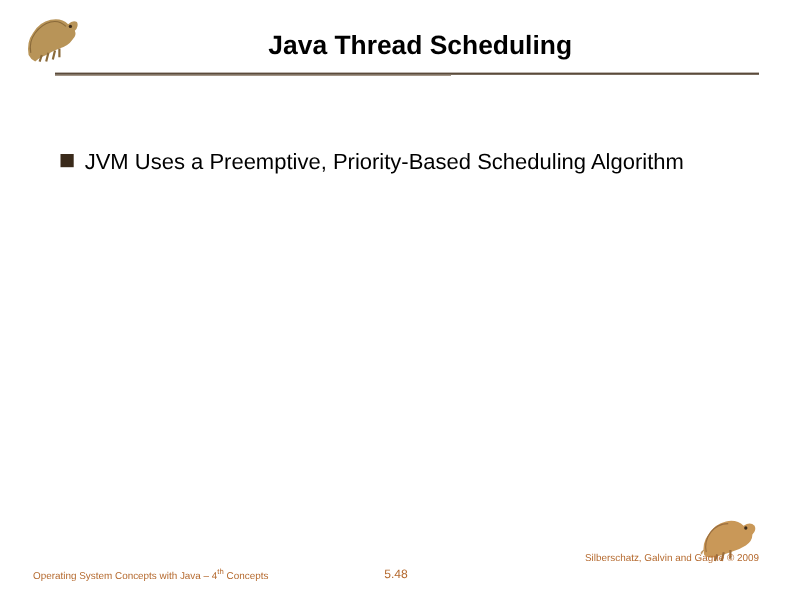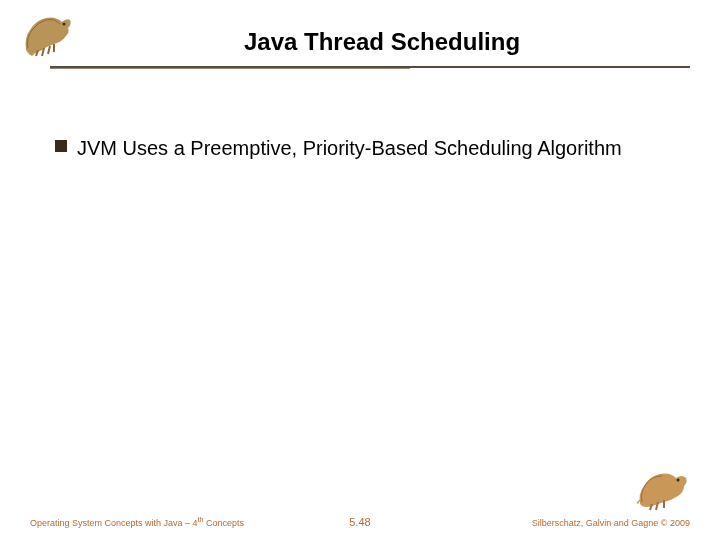--- a/index.html
+++ b/index.html
@@ -84,21 +84,21 @@
     position: absolute;
     left: 50%;
     transform: translateX(-50%);
     bottom: 0;
     font-size: 11px;
     color: #b56a2f;
   }
   .footer-right {
     position: absolute;
     right: 30px;
-    bottom: 0;
+    bottom: 16px;
     font-size: 9px;
     color: #b56a2f;
   }
   .dino-right {
     position: absolute;
     right: 28px;
     bottom: 28px;
     width: 58px;
     height: 46px;
   }

